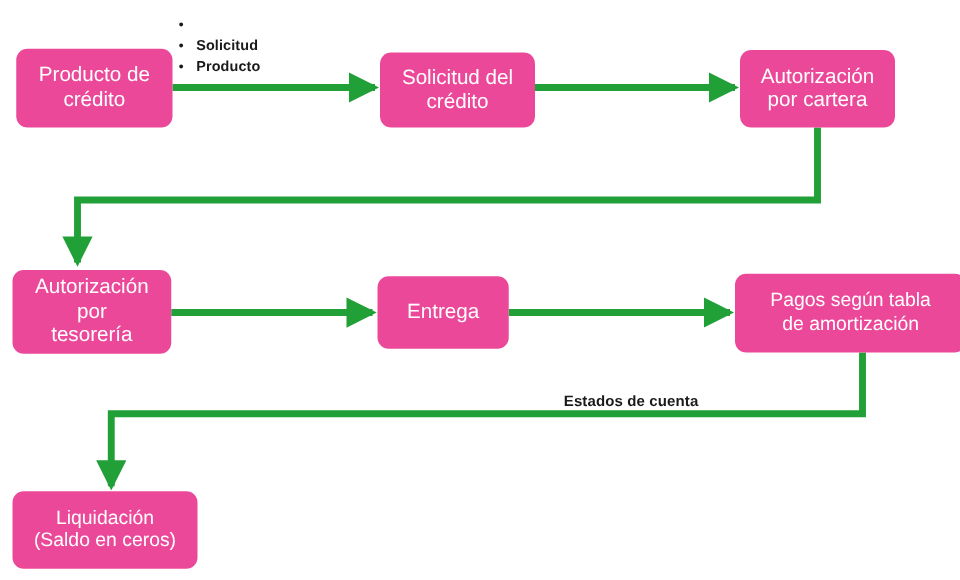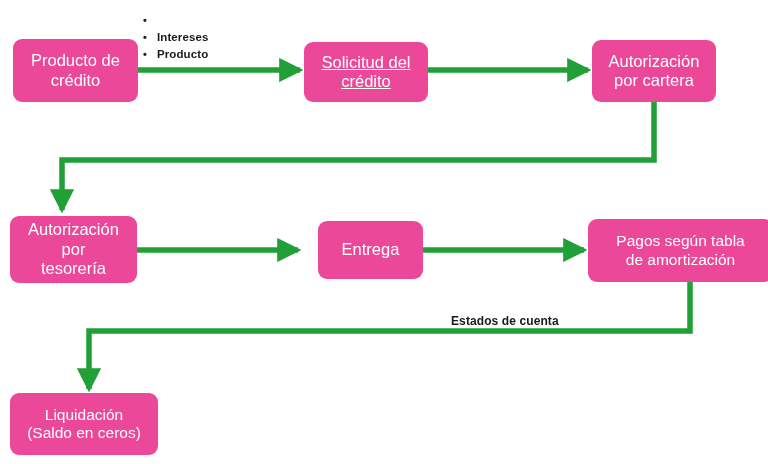--- a/index.html
+++ b/index.html
@@ -90,45 +90,45 @@
     <line x1="137" y1="250" x2="298" y2="250" stroke="#21A038" stroke-width="5.5" marker-end="url(#arrowGreen)"></line>
 
     <line x1="407" y1="250" x2="584" y2="250" stroke="#21A038" stroke-width="5.5" marker-end="url(#arrowGreen)"></line>
 
     <path d="M 690 282 L 690 331 L 89 331 L 89 389" fill="none" stroke="#21A038" stroke-width="5.5" stroke-linejoin="miter" marker-end="url(#arrowGreen)"></path>
   </svg>
 
   <div class="node" style="left:13px; top:39px; width:125px; height:63px;">Producto de
 crédito</div>
 
-  <div class="node" style="left:304px; top:42px; width:124px; height:60px;text-decoration:underline;">Solicitud del
+  <div class="node" style="left:304px; top:42px; width:124px; height:60px;">Solicitud del
 crédito</div>
 
   <div class="node" style="left:592px; top:40px; width:124px; height:62px;">Autorización
 por cartera</div>
 
   <div class="node" style="left:10px; top:216px; width:127px; height:67px;">Autorización
 por
 tesorería</div>
 
-  <div class="node" style="left:302px; top:221px; width:105px; height:58px;margin-left:16px;">Entrega</div>
+  <div class="node" style="left:302px; top:221px; width:105px; height:58px;">Entrega</div>
 
   <div class="node node-small" style="left:588px; top:219px; width:185px; height:63px;">Pagos según tabla
 de amortización</div>
 
   <div class="node node-small" style="left:10px; top:393px; width:148px; height:62px;">Liquidación
 (Saldo en ceros)</div>
 
   <div class="bullets" style="left:143px; top:12px;">
     <div class="row">
       <span class="dot">•</span>
     </div>
     <div class="row">
       <span class="dot">•</span>
-      <span>Intereses</span>
+      <span>Solicitud</span>
     </div>
     <div class="row">
       <span class="dot">•</span>
       <span>Producto</span>
     </div>
   </div>
 
   <div class="edge-label" style="left:451px; top:314px;">Estados de cuenta</div>
 
 </div>

